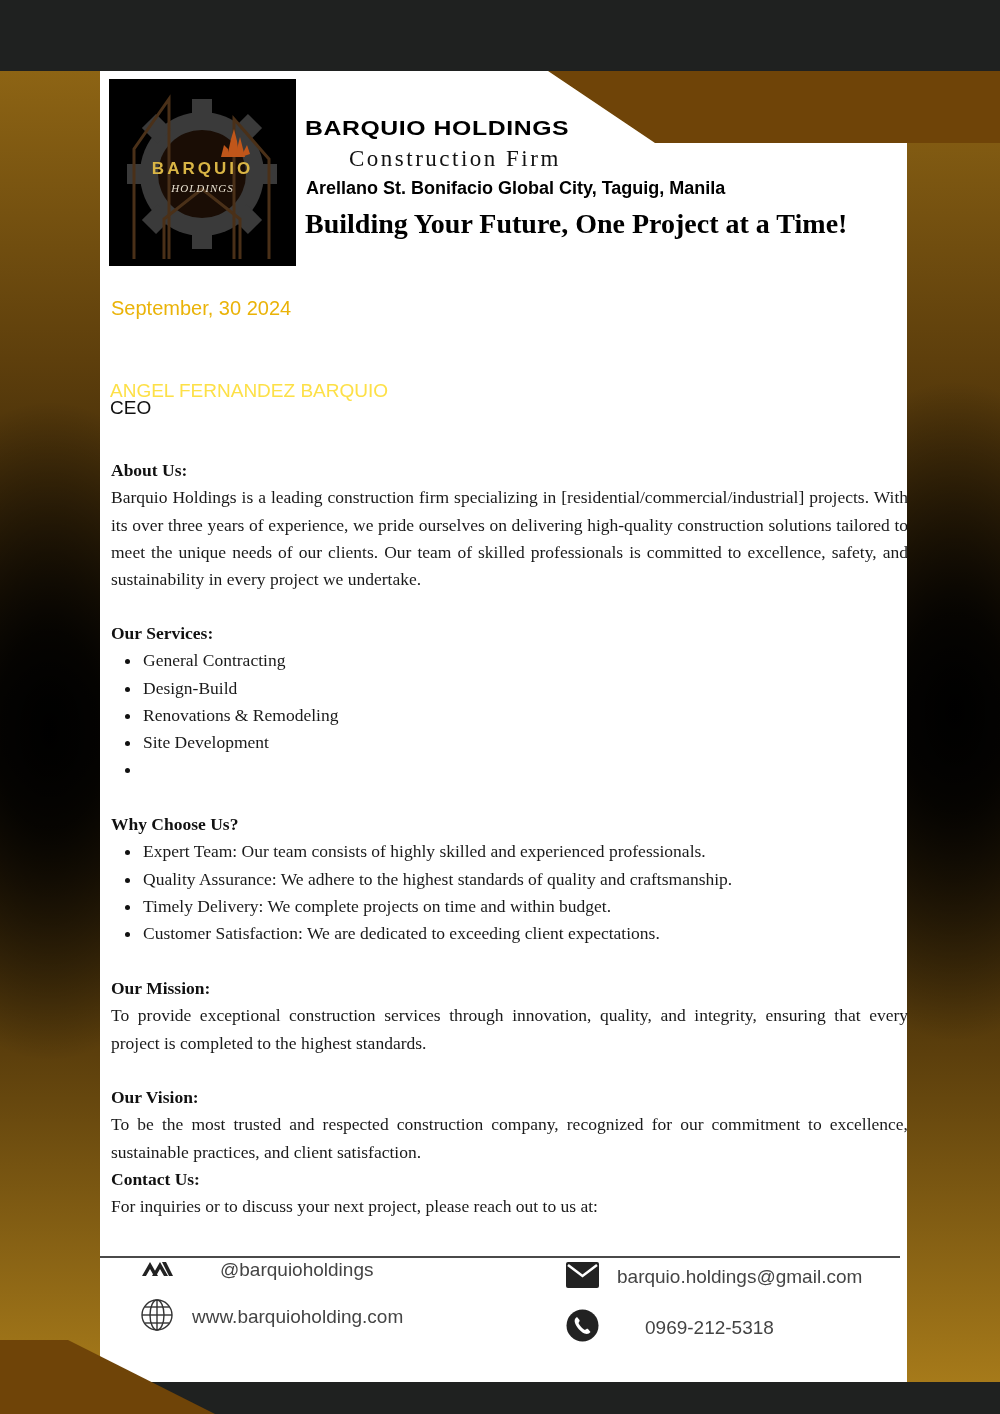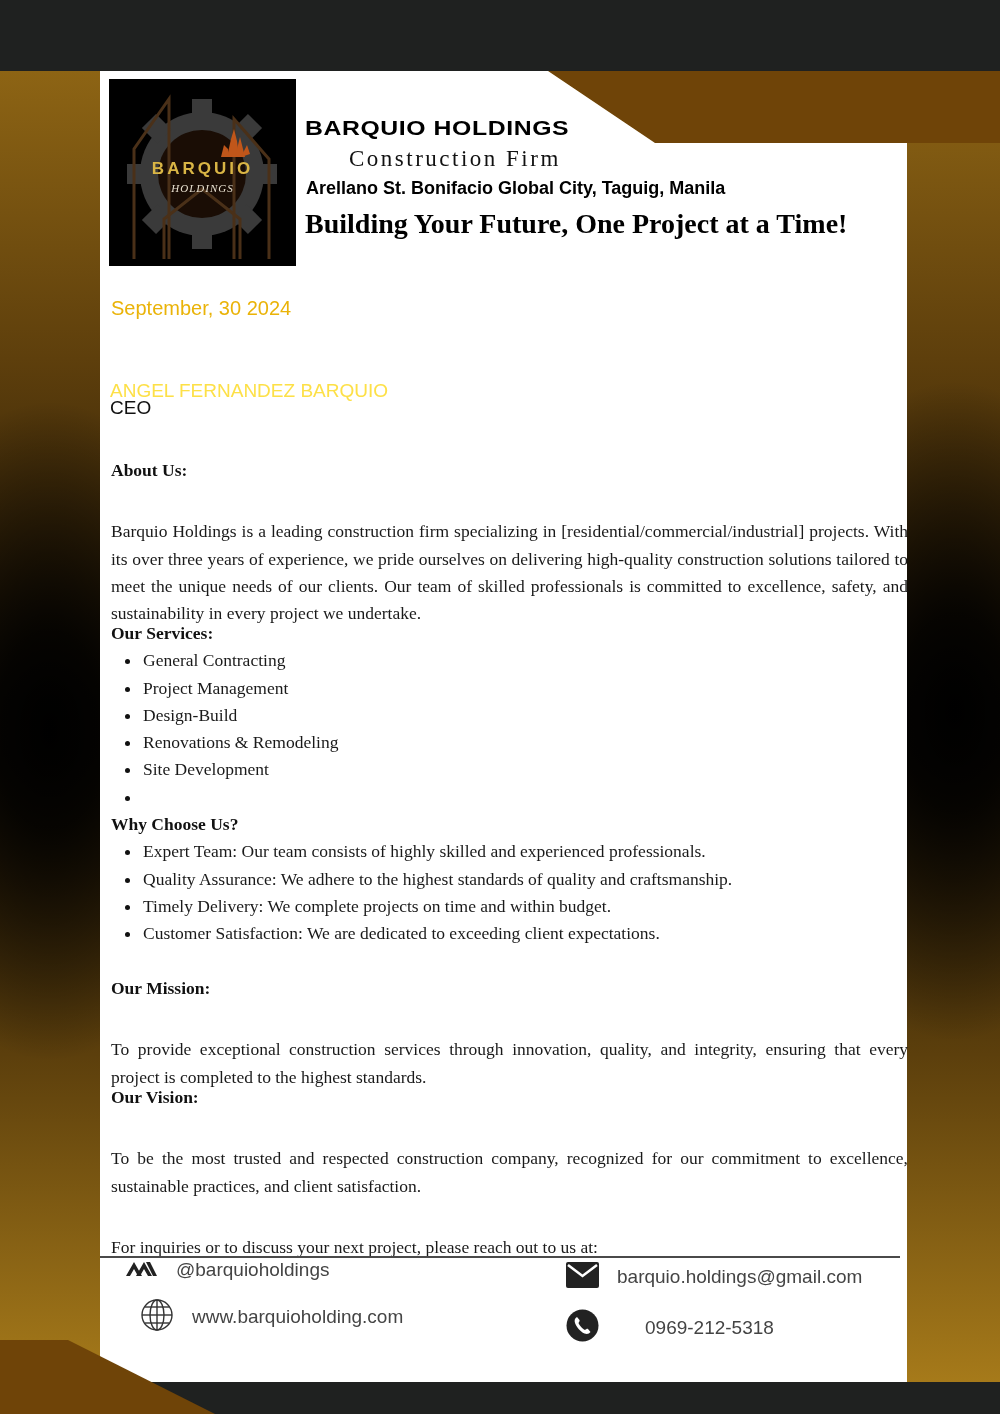--- a/index.html
+++ b/index.html
@@ -69,21 +69,21 @@
     position: absolute; left: 305px; top: 208px;
     font-family: "Liberation Serif", serif; font-weight: bold; font-size: 28px; color: #000;
   }
   
   .date { position: absolute; left: 111px; top: 297px; font-family: "Liberation Sans", sans-serif; font-size: 20px; color: #eab308; }
   .person-name { position: absolute; left: 110px; top: 369px; font-family: "Liberation Sans", sans-serif; font-weight: normal; font-size: 19px; color: #fde047; margin-top: 11px; }
   .person-title { position: absolute; left: 110px; top: 397px; font-family: "Liberation Sans", sans-serif; font-size: 19px; color: #111; }
 
   .section { position: absolute; left: 111px; width: 797px; font-size: 17.5px; line-height: 27.3px; color: #1a1a1a; }
   .section h3 { font-size: 17.5px; font-weight: bold; line-height: 27.3px; color: #111; }
-  .section p { text-align: justify; margin-top: 34px; }
+  .section p { text-align: justify; }
   .section ul { list-style: none; padding-left: 12px; }
   .section li { position: relative; padding-left: 20px; height: 27.3px; }
   .section li::before {
     content: ""; position: absolute; left: 2px; top: 12px; width: 5px; height: 5px; border-radius: 50%; background: #111;
   }
 
   .footer-line { position: absolute; left: 100px; top: 1256px; width: 800px; height: 2px; background: #4a4a4a; }
   .contact-item { position: absolute; display: flex; align-items: center; }
   .contact-item .txt { font-family: "Liberation Sans", sans-serif; font-size: 19px; color: #444; margin-left: 18px; }
   .icon { display: inline-block; }
@@ -145,21 +145,20 @@
 
 <div class="section" style="top:457px;">
   <h3>About Us:</h3>
   <p>Barquio Holdings is a leading construction firm specializing in [residential/commercial/industrial] projects. With its over three years of experience, we pride ourselves on delivering high-quality construction solutions tailored to meet the unique needs of our clients. Our team of skilled professionals is committed to excellence, safety, and sustainability in every project we undertake.</p>
 </div>
 
 <div class="section" style="top:620px;">
   <h3>Our Services:</h3>
   <ul>
     <li>General Contracting</li>
-    <li>Project Management</li>
     <li>Design-Build</li>
     <li>Renovations &amp; Remodeling</li>
     <li>Site Development</li>
     <li></li>
   </ul>
 </div>
 
 <div class="section" style="top:811px;">
   <h3>Why Choose Us?</h3>
   <ul>
@@ -171,26 +170,27 @@
 </div>
 
 <div class="section" style="top:975px;">
   <h3>Our Mission:</h3>
   <p>To provide exceptional construction services through innovation, quality, and integrity, ensuring that every project is completed to the highest standards.</p>
 </div>
 
 <div class="section" style="top:1084px;">
   <h3>Our Vision:</h3>
   <p>To be the most trusted and respected construction company, recognized for our commitment to excellence, sustainable practices, and client satisfaction.</p>
+  <h3>Contact Us:</h3>
   <p>For inquiries or to discuss your next project, please reach out to us at:</p>
 </div>
 
 <div class="footer-line"></div>
 
-<div class="contact-item" style="left:124px; top:1256px;">
+<div class="contact-item" style="left:140px; top:1256px;gap:28px;">
   <span class="icon">
     <svg width="34" height="24" viewBox="0 0 34 24">
       <path d="M2 20 L10 6 L18 20 L14 20 L10 13 L6 20 Z" fill="#222"></path>
       <path d="M12 20 L20 6 L28 20 L24 20 L20 13 L16 20 Z" fill="#222"></path>
       <path d="M22 6 L26 6 L33 20 L29 20 Z" fill="#222"></path>
     </svg>
   </span>
   <span class="txt">@barquioholdings</span>
 </div>
 

